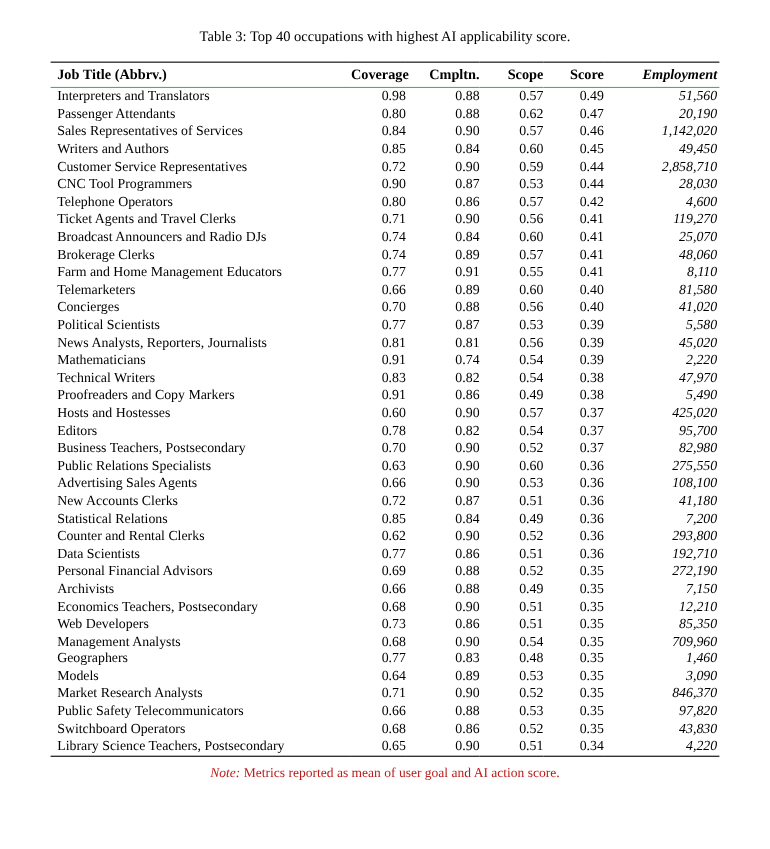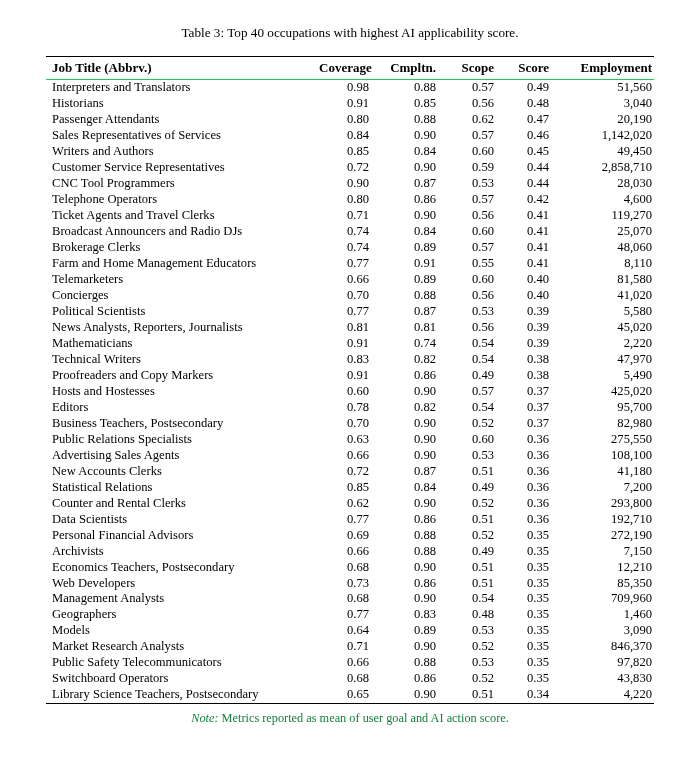--- a/index.html
+++ b/index.html
@@ -50,27 +50,27 @@
   }
   table.occ td {
     height: 15.97px;
     padding: 0;
     white-space: nowrap;
     overflow: hidden;
     vertical-align: middle;
   }
   .col-title { text-align: left; padding-left: 6px !important; }
   .col-num   { text-align: right; }
-  td.col-num:last-child, th.col-num:last-child { padding-right: 2px !important; }
+  td.col-num:last-child, th.col-num:last-child { padding-right: 2px !important; font-style: italic; }
   .note {
     text-align: center;
     font-size: 12.3px;
     line-height: 15px;
     margin-top: 7px;
-    color: #15803d;
+    color: #b91c1c;
   }
   .note .note-label { font-style: italic; }
 </style>
 </head>
 <body>
 
 <div class="page">
 
   <div class="caption">Table 3: Top 40 occupations with highest AI applicability score.</div>
 
@@ -96,28 +96,20 @@
     <tbody>
         <tr>
           <td class="col-title">Interpreters and Translators</td>
           <td class="col-num">0.98</td>
           <td class="col-num">0.88</td>
           <td class="col-num">0.57</td>
           <td class="col-num">0.49</td>
           <td class="col-num">51,560</td>
         </tr>
         <tr>
-          <td class="col-title">Historians</td>
-          <td class="col-num">0.91</td>
-          <td class="col-num">0.85</td>
-          <td class="col-num">0.56</td>
-          <td class="col-num">0.48</td>
-          <td class="col-num">3,040</td>
-        </tr>
-        <tr>
           <td class="col-title">Passenger Attendants</td>
           <td class="col-num">0.80</td>
           <td class="col-num">0.88</td>
           <td class="col-num">0.62</td>
           <td class="col-num">0.47</td>
           <td class="col-num">20,190</td>
         </tr>
         <tr>
           <td class="col-title">Sales Representatives of Services</td>
           <td class="col-num">0.84</td>

